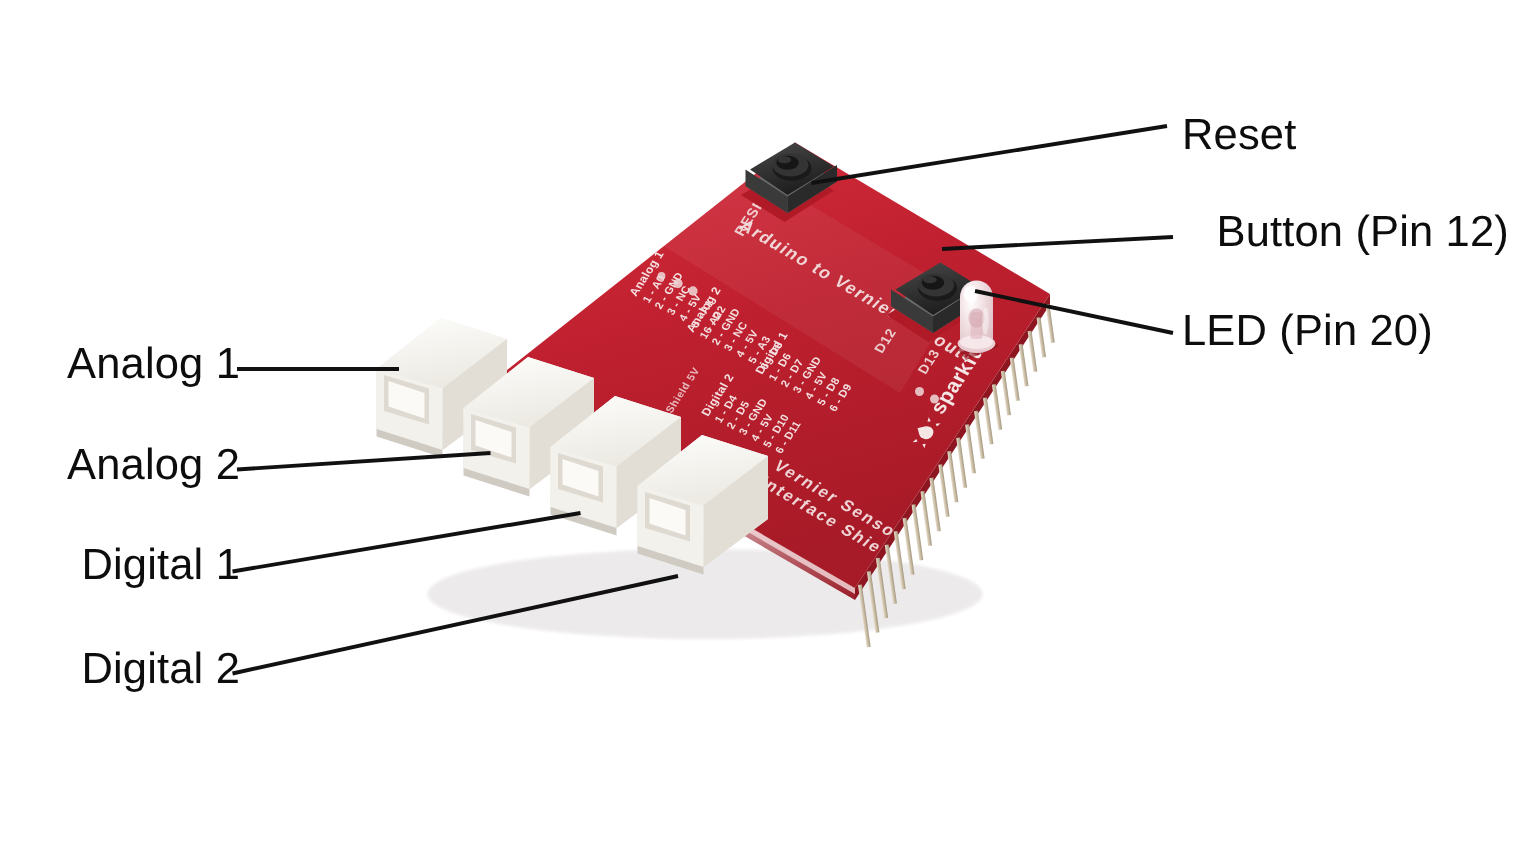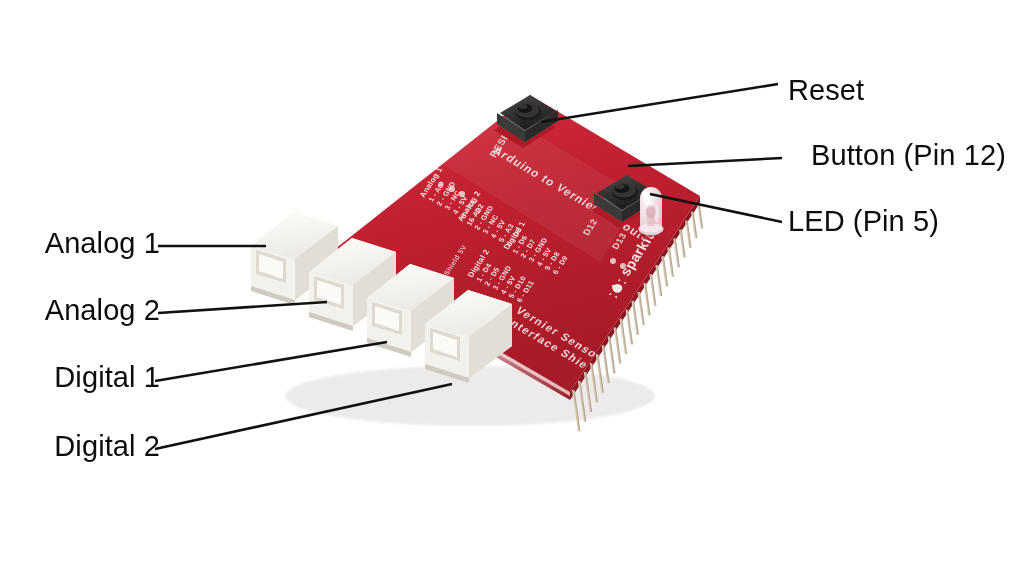--- a/index.html
+++ b/index.html
@@ -321,16 +321,16 @@
   </svg>
 
   <div>
     <div class="anno-label anno-left" style="top: 229px; right: 864px;">Analog 1</div>
     <div class="anno-label anno-left" style="top: 296px; right: 864px;">Analog 2</div>
     <div class="anno-label anno-left" style="top: 363px; right: 864px;">Digital 1</div>
     <div class="anno-label anno-left" style="top: 432px; right: 864px;">Digital 2</div>
 
     <div class="anno-label anno-right" style="top: 76px; left: 788px;">Reset</div>
     <div class="anno-label anno-right" style="top: 141px; left: 788px; margin-left: 23px;">Button (Pin 12)</div>
-    <div class="anno-label anno-right" style="top: 207px; left: 788px;">LED (Pin 5)</div>
+    <div class="anno-label anno-right" style="top: 207px; left: 788px;">LED (Pin 20)</div>
   </div>
 
 </div>
 
 </body></html>

